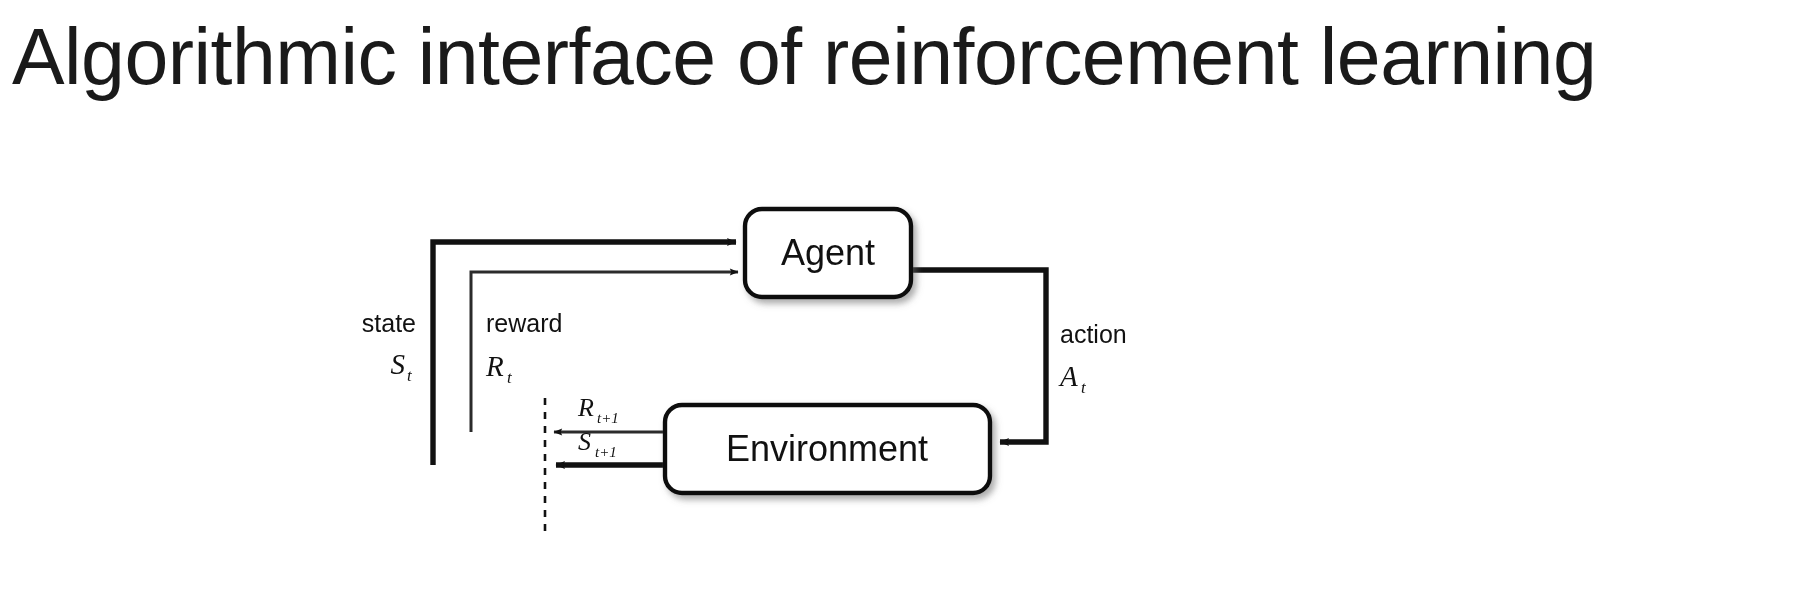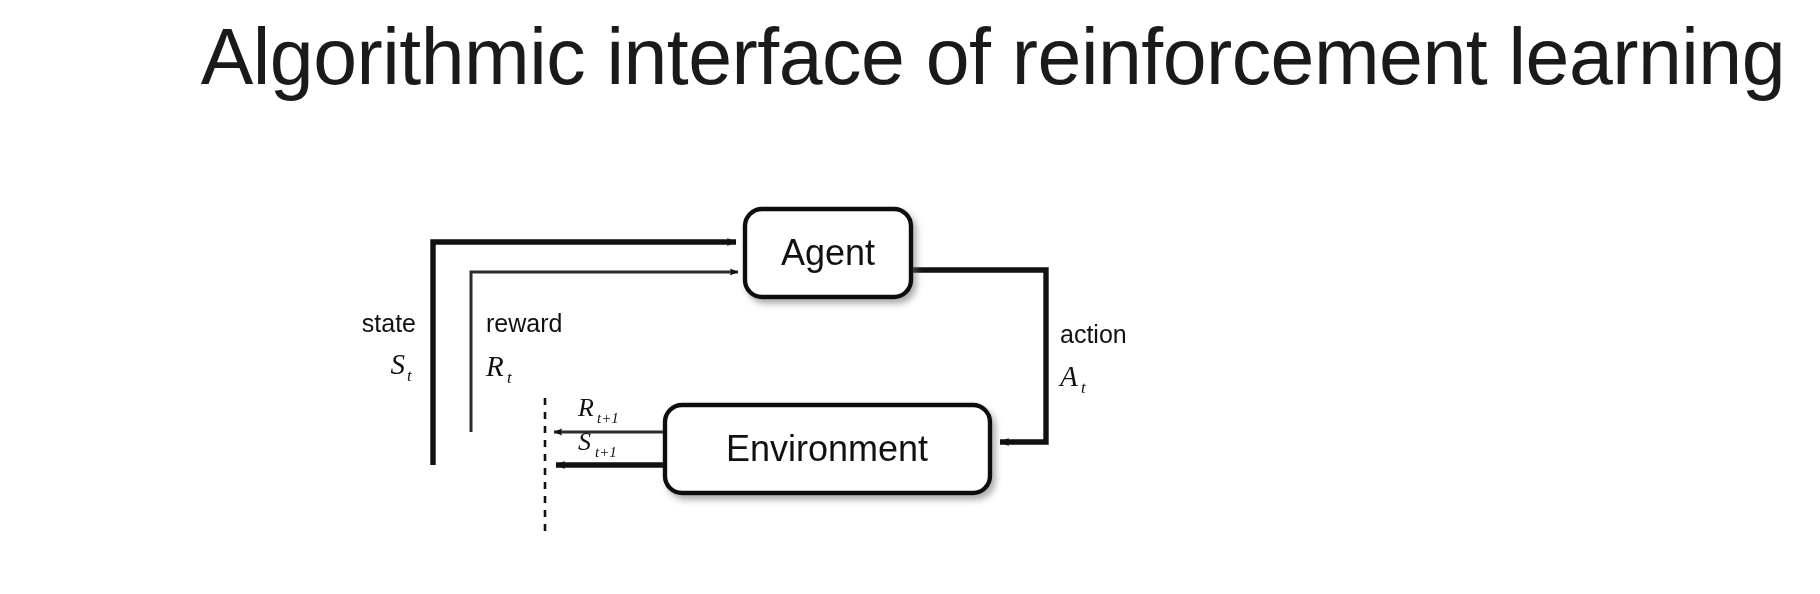--- a/index.html
+++ b/index.html
@@ -11,21 +11,20 @@
   body {
     font-family: "Liberation Sans", sans-serif;
     color: #000000;
   }
   #slide {
     position: relative;
     width: 1820px;
     height: 594px;
     background: #ffffff;
     overflow: hidden;
-    text-align: right;
   }
   #slide-title {
     position: absolute;
     left: 12px;
     top: -2px;
     width: 1800px;
     height: 120px;
     font-family: "Liberation Sans", sans-serif;
     font-weight: 300;
     font-size: 80px;

